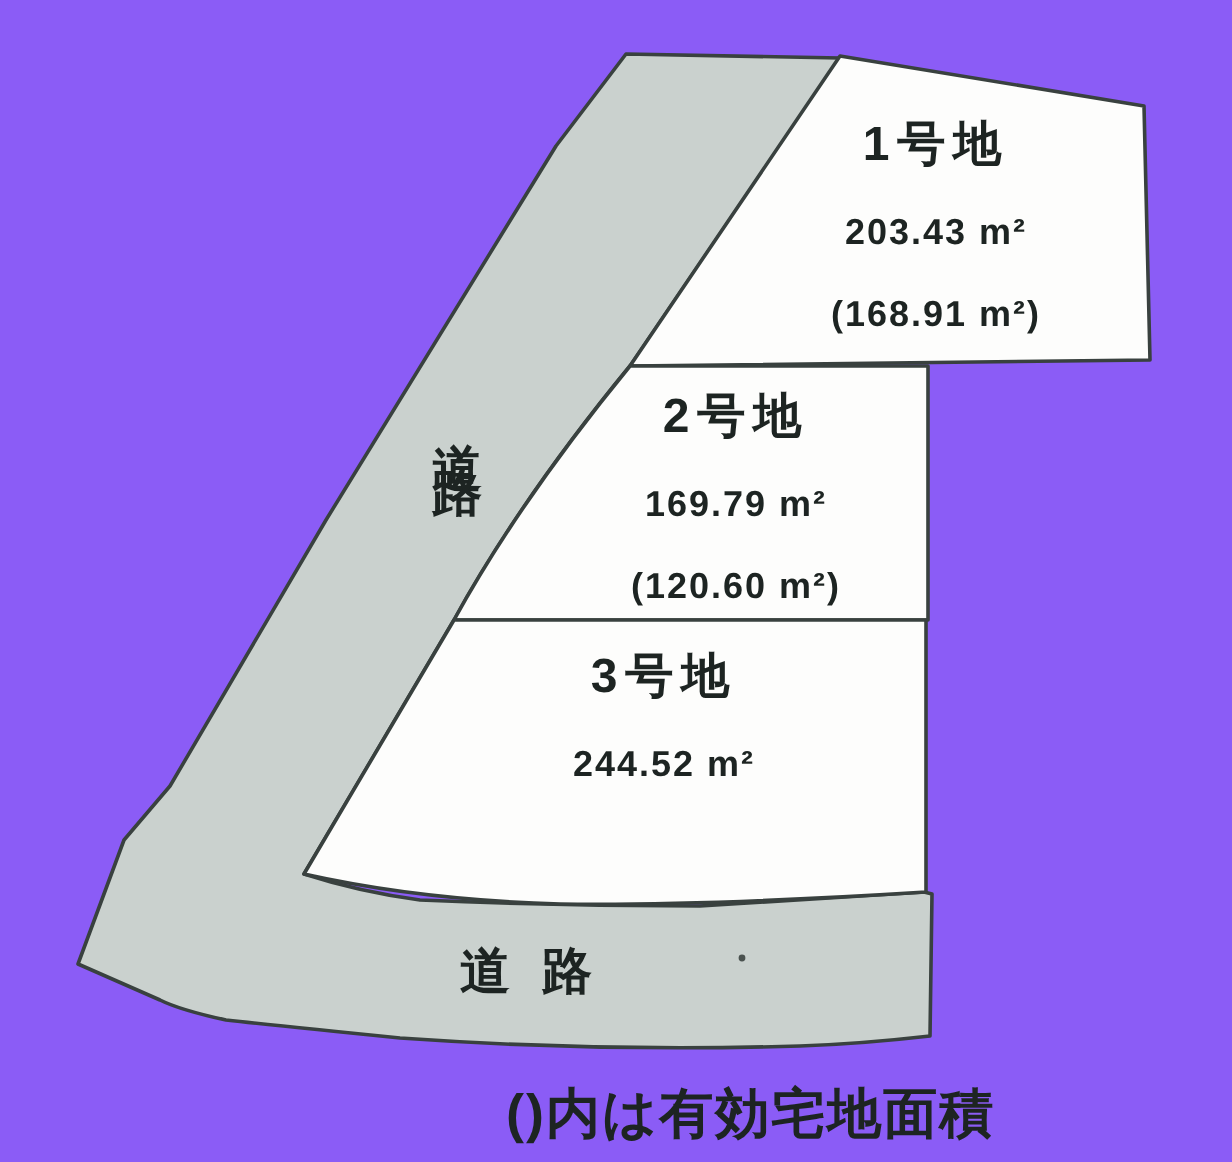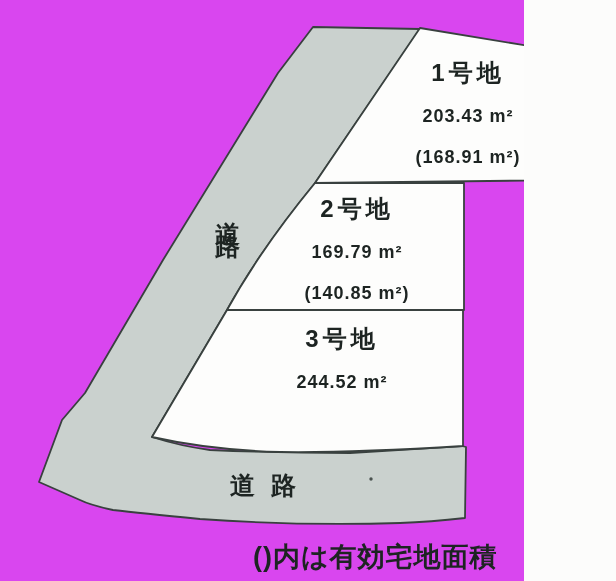--- a/index.html
+++ b/index.html
@@ -3,23 +3,23 @@
 <meta charset="utf-8">
 <style>
   html, body {
     margin: 0;
     padding: 0;
     background: #fcfcfb;
     font-family: "Liberation Sans", "DejaVu Sans", sans-serif;
   }
   .stage {
     position: relative;
-    width: 524px;
+    width: 616px;
     height: 581px;
-    background: #d946ef;
+    background: #8b5cf6;
     overflow: hidden;
   }
   .stage svg {
     position: absolute;
     left: 0;
     top: 0;
   }
   .txt {
     position: absolute;
     color: #1d2422;
@@ -92,27 +92,27 @@
 
     <circle cx="371" cy="479" r="1.7" fill="#4a524f"></circle>
   </svg>
 
   <div class="lot-block" style="left:358px; top:60px;">
     <div class="lot-title">1号地</div>
     <div class="lot-area">203.43 m²</div>
     <div class="lot-eff">(168.91 m²)</div>
   </div>
 
-  <div class="lot-block" style="left:247px; top:196px;">
+  <div class="lot-block" style="left:258px; top:196px;">
     <div class="lot-title">2号地</div>
     <div class="lot-area">169.79 m²</div>
-    <div class="lot-eff">(140.85 m²)</div>
+    <div class="lot-eff">(120.60 m²)</div>
   </div>
 
-  <div class="lot-block" style="left:232px; top:326px;">
+  <div class="lot-block" style="left:222px; top:326px;">
     <div class="lot-title">3号地</div>
     <div class="lot-area">244.52 m²</div>
   </div>
 
   <div class="txt road-label-left">道路</div>
   <div class="txt road-label-bottom">道路</div>
 
   <div class="txt caption">()内は有効宅地面積</div>
 
 </div>

